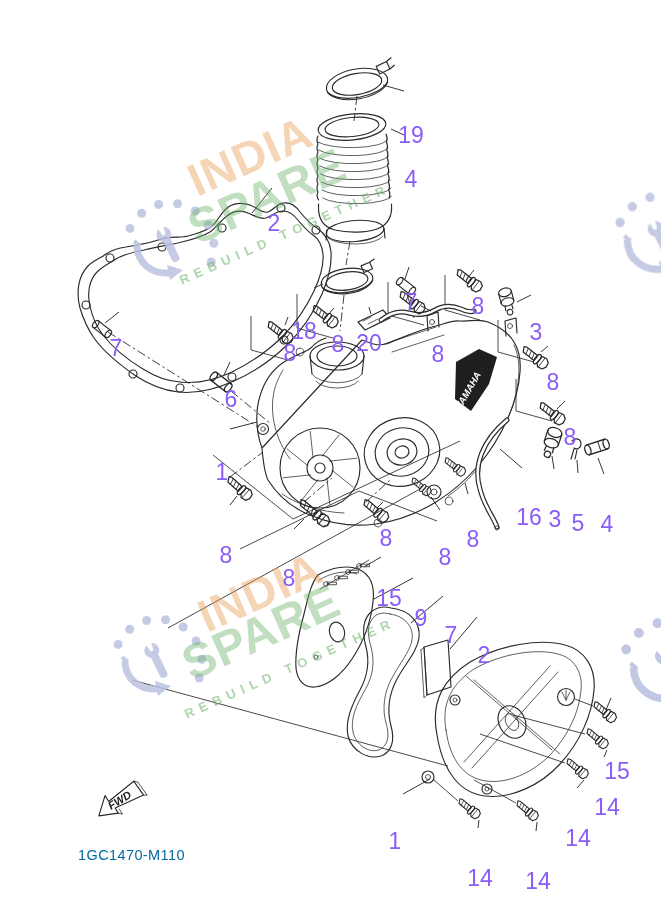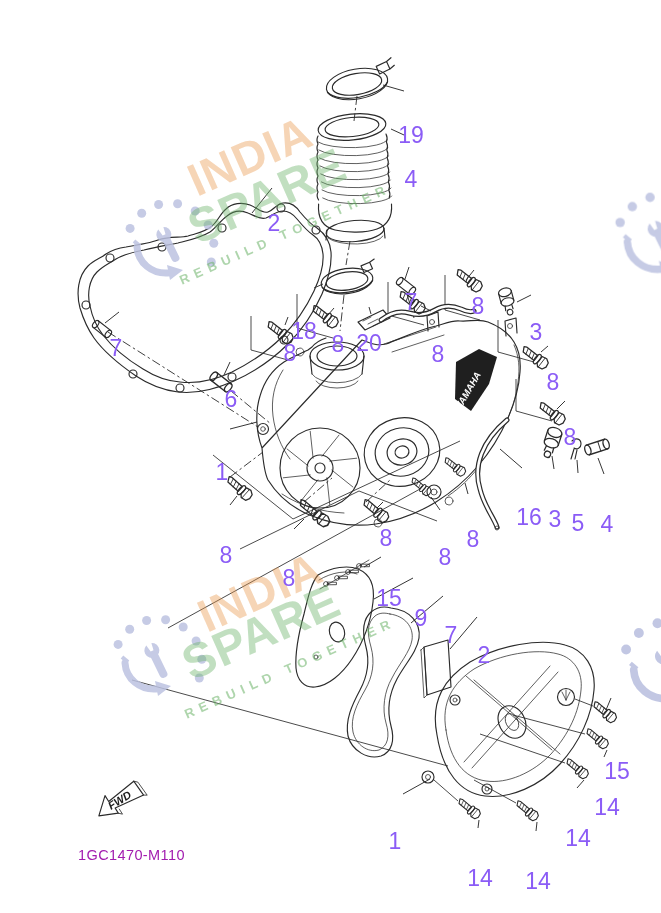--- a/index.html
+++ b/index.html
@@ -20,21 +20,21 @@
       transform:translate(-50%,-50%) rotate(-24deg);letter-spacing:1px;}
   .wm-india{font-size:46px;color:rgba(232,150,72,0.40);}
   .wm-spare{font-size:48px;color:rgba(108,178,104,0.42);}
   .wm-tag{font-size:13px;letter-spacing:6px;color:rgba(108,178,104,0.55);}
   .wm-dot{fill:#bcc2e1;}
   .wm-wrench{fill:#bcc2e1;}
   .wm-anchor{stroke:#bcc2e1;fill:none;}
   
   .plabel{position:absolute;z-index:4;transform:translate(-50%,-50%);font-size:23px;
           color:#8b5cf6;margin-top:43px;}
-  .code{position:absolute;z-index:4;left:78px;top:847px;font-size:14.5px;color:#a21caf;
+  .code{position:absolute;z-index:4;left:78px;top:847px;font-size:14.5px;color:#0369a1;
         letter-spacing:0.4px;}
 </style>
 </head>
 <body>
 
 <div class="page">
 
   <svg class="art" width="661" height="913" viewBox="0 0 661 913">
     <defs>
       <g id="bolt8">

